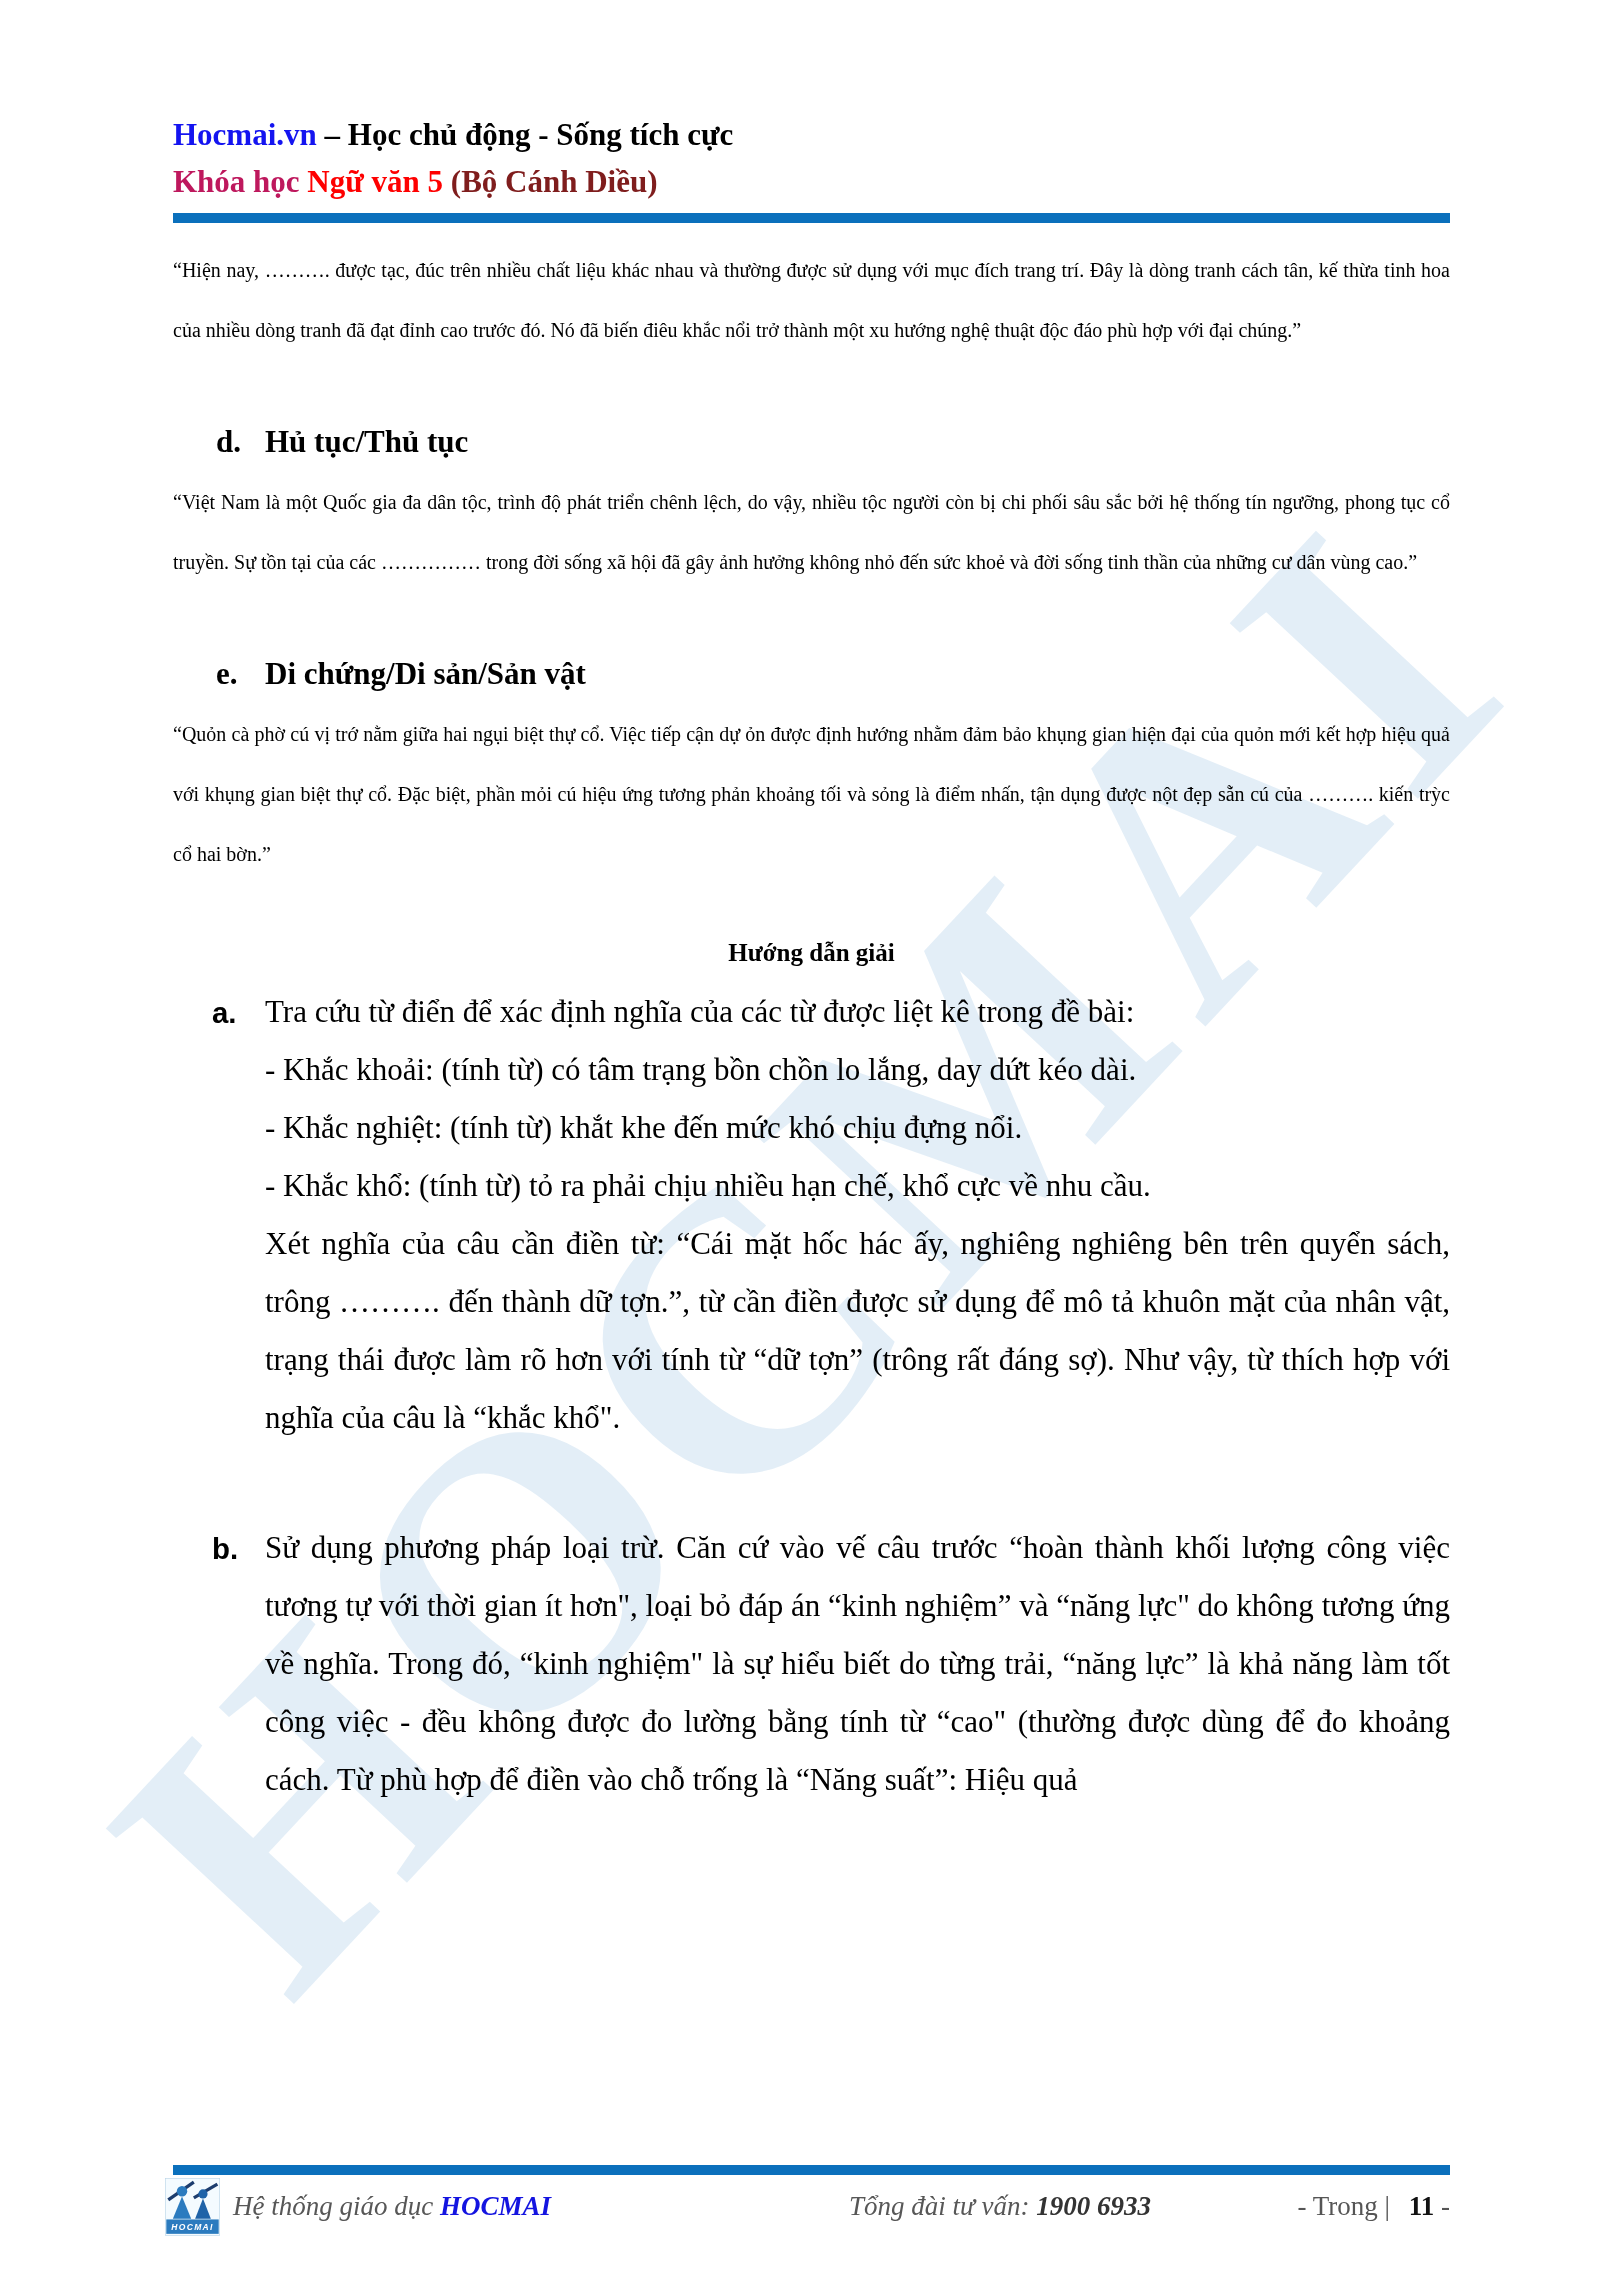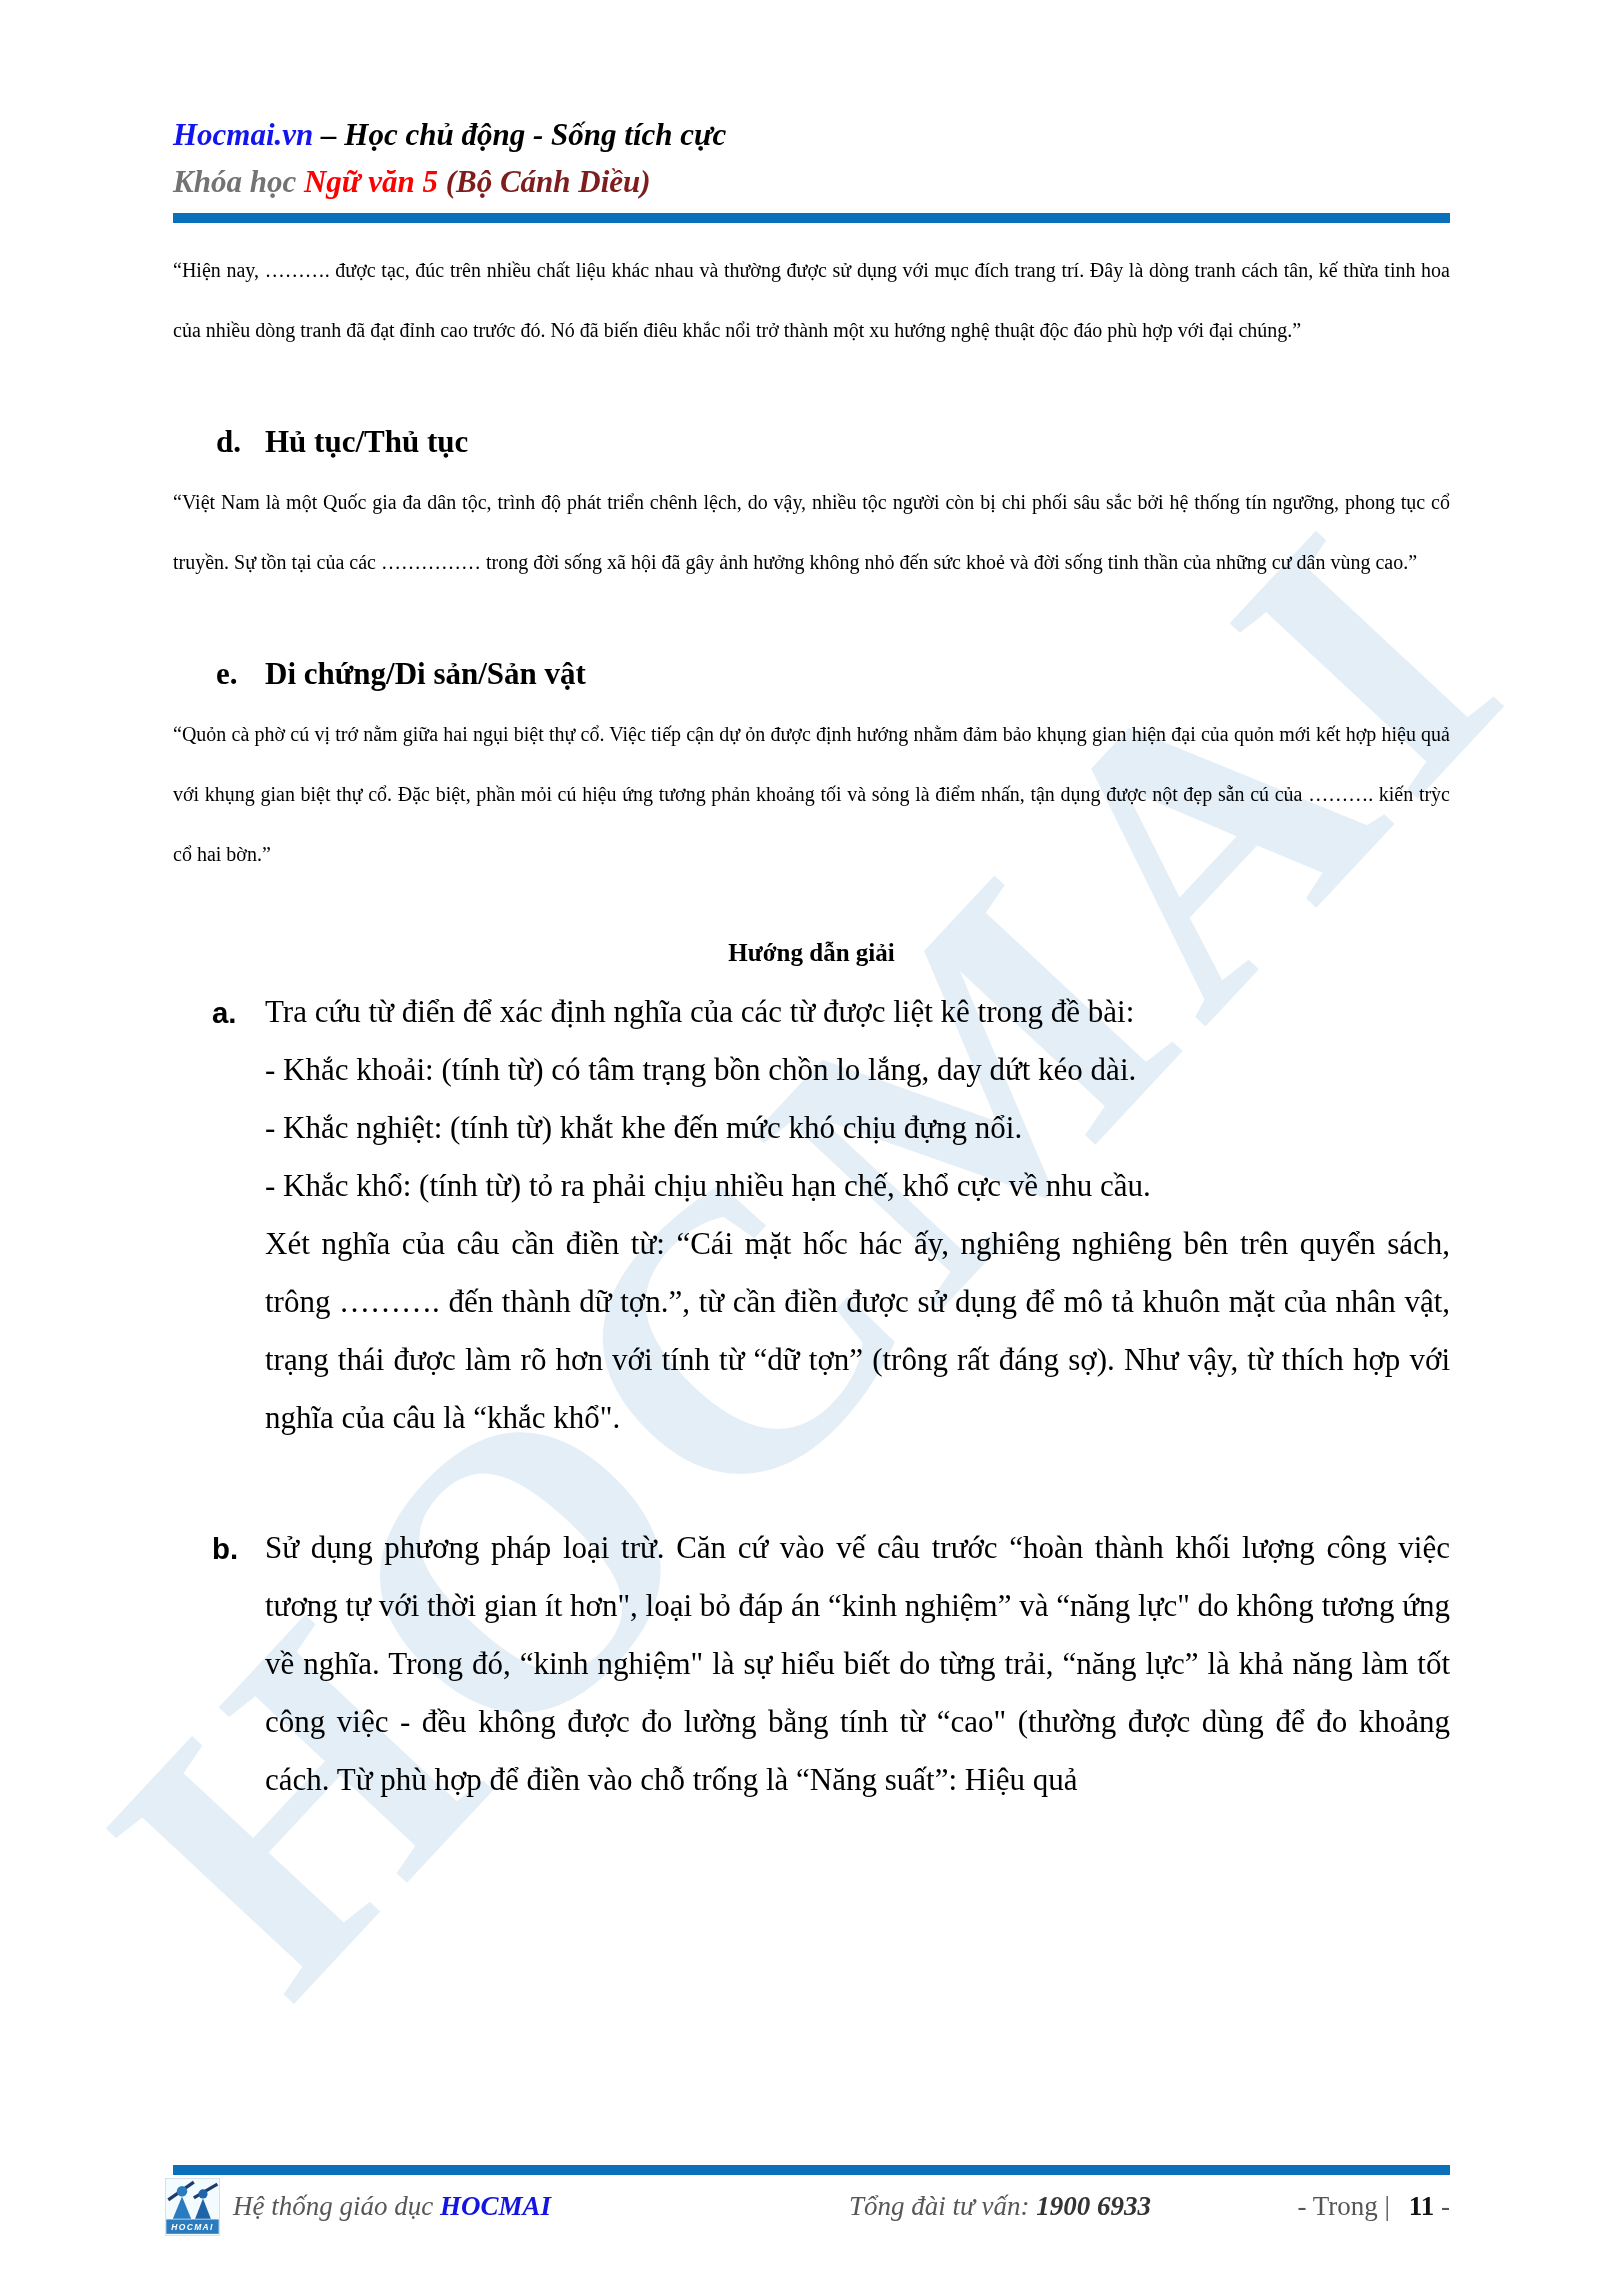--- a/index.html
+++ b/index.html
@@ -12,25 +12,25 @@
   .watermark {
     position:absolute; left:811px; top:1256px; z-index:0;
     transform:translate(-50%,-50%) rotate(-47deg);
     font-family:"Liberation Serif", serif; font-weight:bold;
     font-size:393px; letter-spacing:18.3px; white-space:nowrap;
     color:rgba(28,118,188,0.12); pointer-events:none;
   }
   .content { position:relative; z-index:1; padding:0 173px; }
   
   .hdr { padding-top:116px; }
-  .hdr-line { font-style:italic; font-weight:bold; font-size:31px; line-height:38px; }
+  .hdr-line { font-weight:bold; font-size:31px; line-height:38px; }
   .hdr-line2 { margin-top:9.2px; }
   .brand   { color:#1414F0; }
   .tagline { color:#000000; }
-  .course-prefix { color:#737373; }
+  .course-prefix { color:#be185d; }
   .course-subject{ color:#FE0000; }
   .course-book   { color:#7f1d1d; }
   .hdr-bar { height:9.8px; background:#0B70BC; margin-top:11.8px; }
   
   .para { font-size:20px; line-height:60px; text-align:justify; }
   .p-intro { margin-top:17px; }
   .sec-head { position:relative; margin-top:52px; font-size:31px; line-height:60px;
               font-weight:bold; padding-left:92px; }
   .sec-head .mk { position:absolute; left:43px; top:0; }
   .sol-title { margin-top:39px; font-size:25px; line-height:60px; font-weight:bold; text-align:center; }

